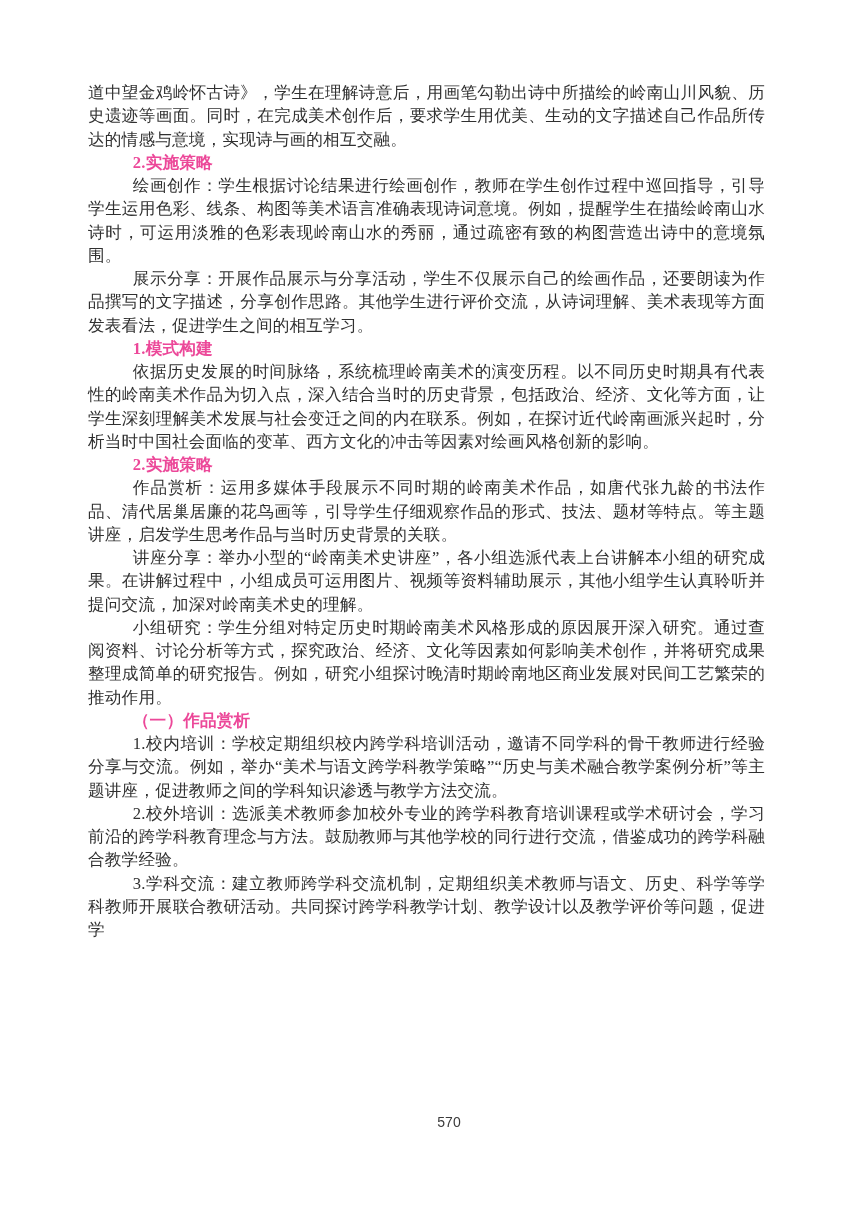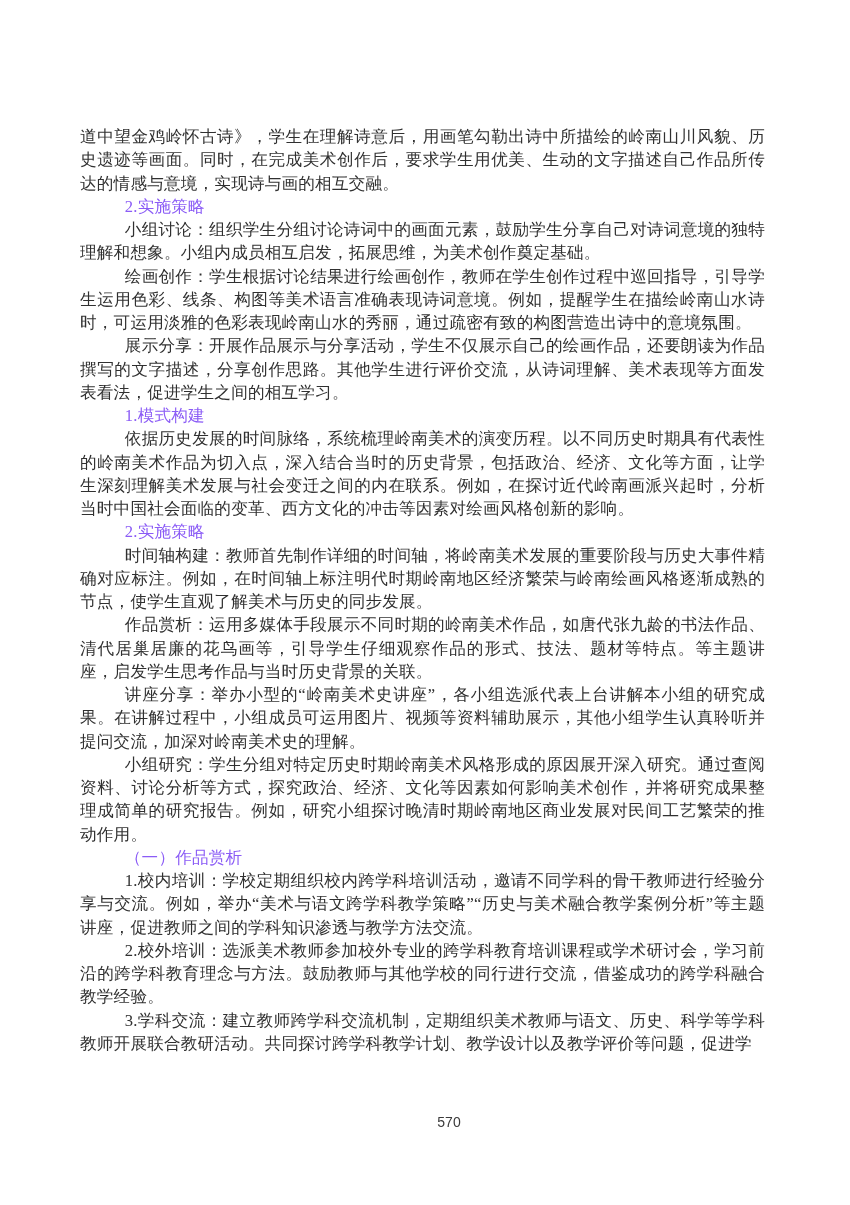--- a/index.html
+++ b/index.html
@@ -11,39 +11,38 @@
     position: relative;
     width: 850px;
     height: 1205px;
     background: #ffffff;
     overflow: hidden;
     font-family: "Liberation Serif", "DejaVu Serif", serif;
   }
   .content {
     position: absolute;
     top: 81px;
-    left: 80px;
+    left: 88px;
     right: 85px;
-    margin-top: 44px;
   }
   .content p {
     margin: 0;
     font-size: 16.6px;
     line-height: 23.25px;
     color: #303030;
     text-align: justify;
     text-indent: 2.7em;
     letter-spacing: 0.2px;
   }
   .content p.first {
     text-indent: 0;
   }
   .content p.heading {
-    font-weight: 400;
-    color: #8b5cf6;
+    font-weight: 700;
+    color: #ec4899;
     text-align: left;
   }
   .footer {
     position: absolute;
     top: 1114px;
     left: 0;
     width: 100%;
     text-align: center;
     font-family: "Liberation Sans", "DejaVu Sans", sans-serif;
     font-size: 14px;
@@ -51,27 +50,25 @@
     padding-left: 24px;
   }
 </style>
 </head>
 <body>
 
 <div class="page">
   <div class="content">
     <p class="first">道中望金鸡岭怀古诗》，学生在理解诗意后，用画笔勾勒出诗中所描绘的岭南山川风貌、历史遗迹等画面。同时，在完成美术创作后，要求学生用优美、生动的文字描述自己作品所传达的情感与意境，实现诗与画的相互交融。</p>
     <p class="heading">2.实施策略</p>
-    <p>小组讨论：组织学生分组讨论诗词中的画面元素，鼓励学生分享自己对诗词意境的独特理解和想象。小组内成员相互启发，拓展思维，为美术创作奠定基础。</p>
     <p>绘画创作：学生根据讨论结果进行绘画创作，教师在学生创作过程中巡回指导，引导学生运用色彩、线条、构图等美术语言准确表现诗词意境。例如，提醒学生在描绘岭南山水诗时，可运用淡雅的色彩表现岭南山水的秀丽，通过疏密有致的构图营造出诗中的意境氛围。</p>
     <p>展示分享：开展作品展示与分享活动，学生不仅展示自己的绘画作品，还要朗读为作品撰写的文字描述，分享创作思路。其他学生进行评价交流，从诗词理解、美术表现等方面发表看法，促进学生之间的相互学习。</p>
     <p class="heading">1.模式构建</p>
     <p>依据历史发展的时间脉络，系统梳理岭南美术的演变历程。以不同历史时期具有代表性的岭南美术作品为切入点，深入结合当时的历史背景，包括政治、经济、文化等方面，让学生深刻理解美术发展与社会变迁之间的内在联系。例如，在探讨近代岭南画派兴起时，分析当时中国社会面临的变革、西方文化的冲击等因素对绘画风格创新的影响。</p>
     <p class="heading">2.实施策略</p>
-    <p>时间轴构建：教师首先制作详细的时间轴，将岭南美术发展的重要阶段与历史大事件精确对应标注。例如，在时间轴上标注明代时期岭南地区经济繁荣与岭南绘画风格逐渐成熟的节点，使学生直观了解美术与历史的同步发展。</p>
     <p>作品赏析：运用多媒体手段展示不同时期的岭南美术作品，如唐代张九龄的书法作品、清代居巢居廉的花鸟画等，引导学生仔细观察作品的形式、技法、题材等特点。等主题讲座，启发学生思考作品与当时历史背景的关联。</p>
     <p>讲座分享：举办小型的“岭南美术史讲座”，各小组选派代表上台讲解本小组的研究成果。在讲解过程中，小组成员可运用图片、视频等资料辅助展示，其他小组学生认真聆听并提问交流，加深对岭南美术史的理解。</p>
     <p>小组研究：学生分组对特定历史时期岭南美术风格形成的原因展开深入研究。通过查阅资料、讨论分析等方式，探究政治、经济、文化等因素如何影响美术创作，并将研究成果整理成简单的研究报告。例如，研究小组探讨晚清时期岭南地区商业发展对民间工艺繁荣的推动作用。</p>
     <p class="heading">（一）作品赏析</p>
     <p>1.校内培训：学校定期组织校内跨学科培训活动，邀请不同学科的骨干教师进行经验分享与交流。例如，举办“美术与语文跨学科教学策略”“历史与美术融合教学案例分析”等主题讲座，促进教师之间的学科知识渗透与教学方法交流。</p>
     <p>2.校外培训：选派美术教师参加校外专业的跨学科教育培训课程或学术研讨会，学习前沿的跨学科教育理念与方法。鼓励教师与其他学校的同行进行交流，借鉴成功的跨学科融合教学经验。</p>
     <p>3.学科交流：建立教师跨学科交流机制，定期组织美术教师与语文、历史、科学等学科教师开展联合教研活动。共同探讨跨学科教学计划、教学设计以及教学评价等问题，促进学</p>
   </div>
   <div class="footer">
     <span>570</span>

